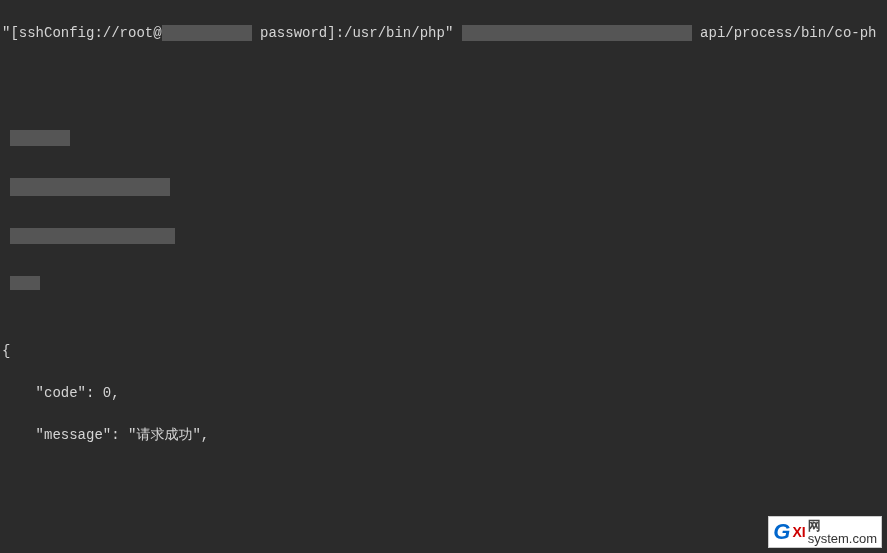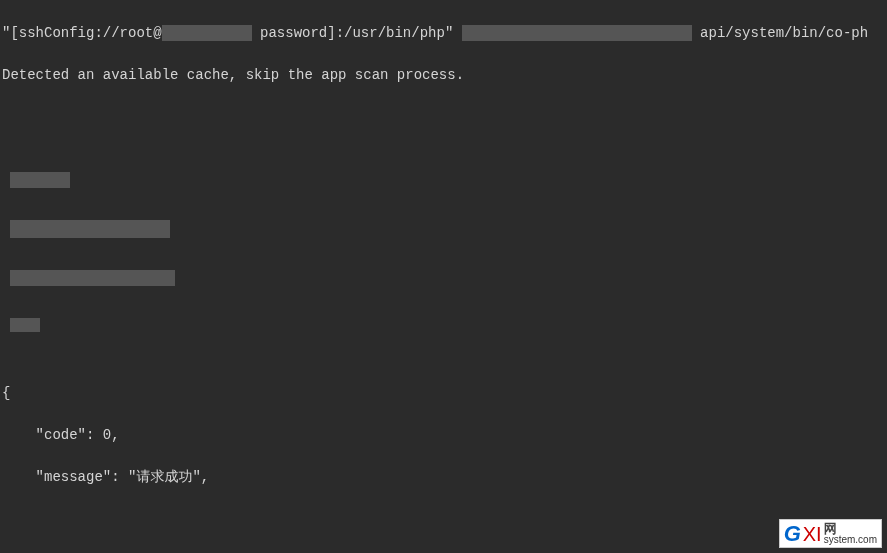--- a/index.html
+++ b/index.html
@@ -53,46 +53,45 @@
       gap: 2px;
     }
     .watermark .g {
       font-size: 22px;
       font-weight: bold;
       font-style: italic;
       color: #0066cc;
       line-height: 1;
     }
     .watermark .xi {
-      font-size: 20px;
-      font-weight: normal;
+      font-size: 14px;
+      font-weight: bold;
       color: #cc0000;
       line-height: 1;
     }
     .watermark .net {
       font-size: 13px;
       color: #444;
       font-weight: bold;
     }
     .watermark .url {
-      font-size: 10px;
+      font-size: 13px;
       color: #333;
     }
     .wm-text {
       display: flex;
       flex-direction: column;
       line-height: 1;
     }
   </style>
 </head>
 <body>
 
 <div class="terminal">
-<div class="line"><span>"[sshConfig://root@</span><span class="redacted" style="width:90px"></span> <span>password]:/usr/bin/php" </span><span class="redacted" style="width:230px"></span> <span>api/system/bin/co-ph</span></div>
-<div class="line">Detected an available cache, skip the app scan process.</div>
+<div class="line"><span>"[sshConfig://root@</span><span class="redacted" style="width:90px"></span> <span>password]:/usr/bin/php" </span><span class="redacted" style="width:230px"></span> <span>api/process/bin/co-ph</span></div>
 <div class="line"> </div>
 <div style="padding-left:8px">
 <div><span class="redacted-block" style="width:60px;height:16px"></span></div>
 <div><span class="redacted-block" style="width:160px;height:18px"></span></div>
 <div><span class="redacted-block" style="width:165px;height:16px"></span></div>
 <div><span class="redacted-block" style="width:30px;height:14px"></span></div>
 </div>
 <div class="line">{</div>
 <div class="line">    "code": 0,</div>
 <div class="line">    "message": "请求成功",</div>

